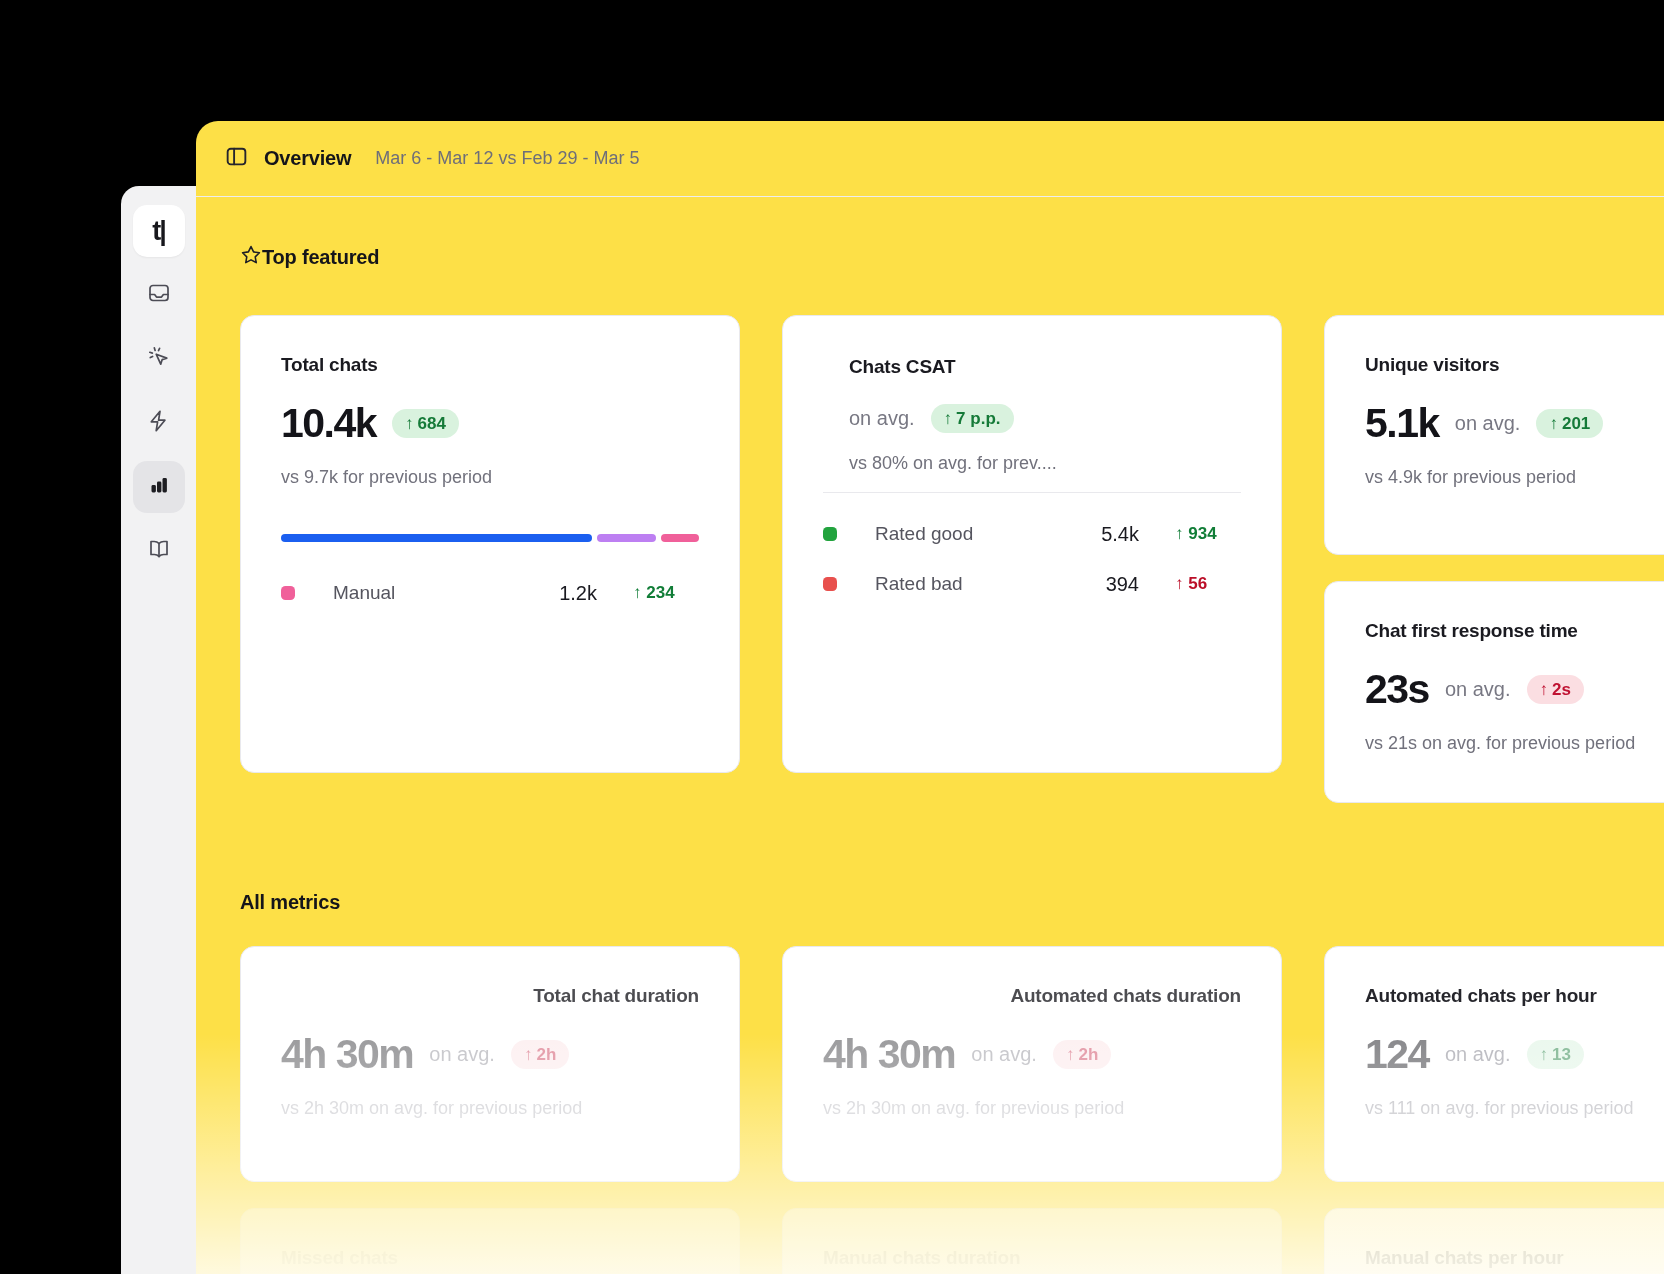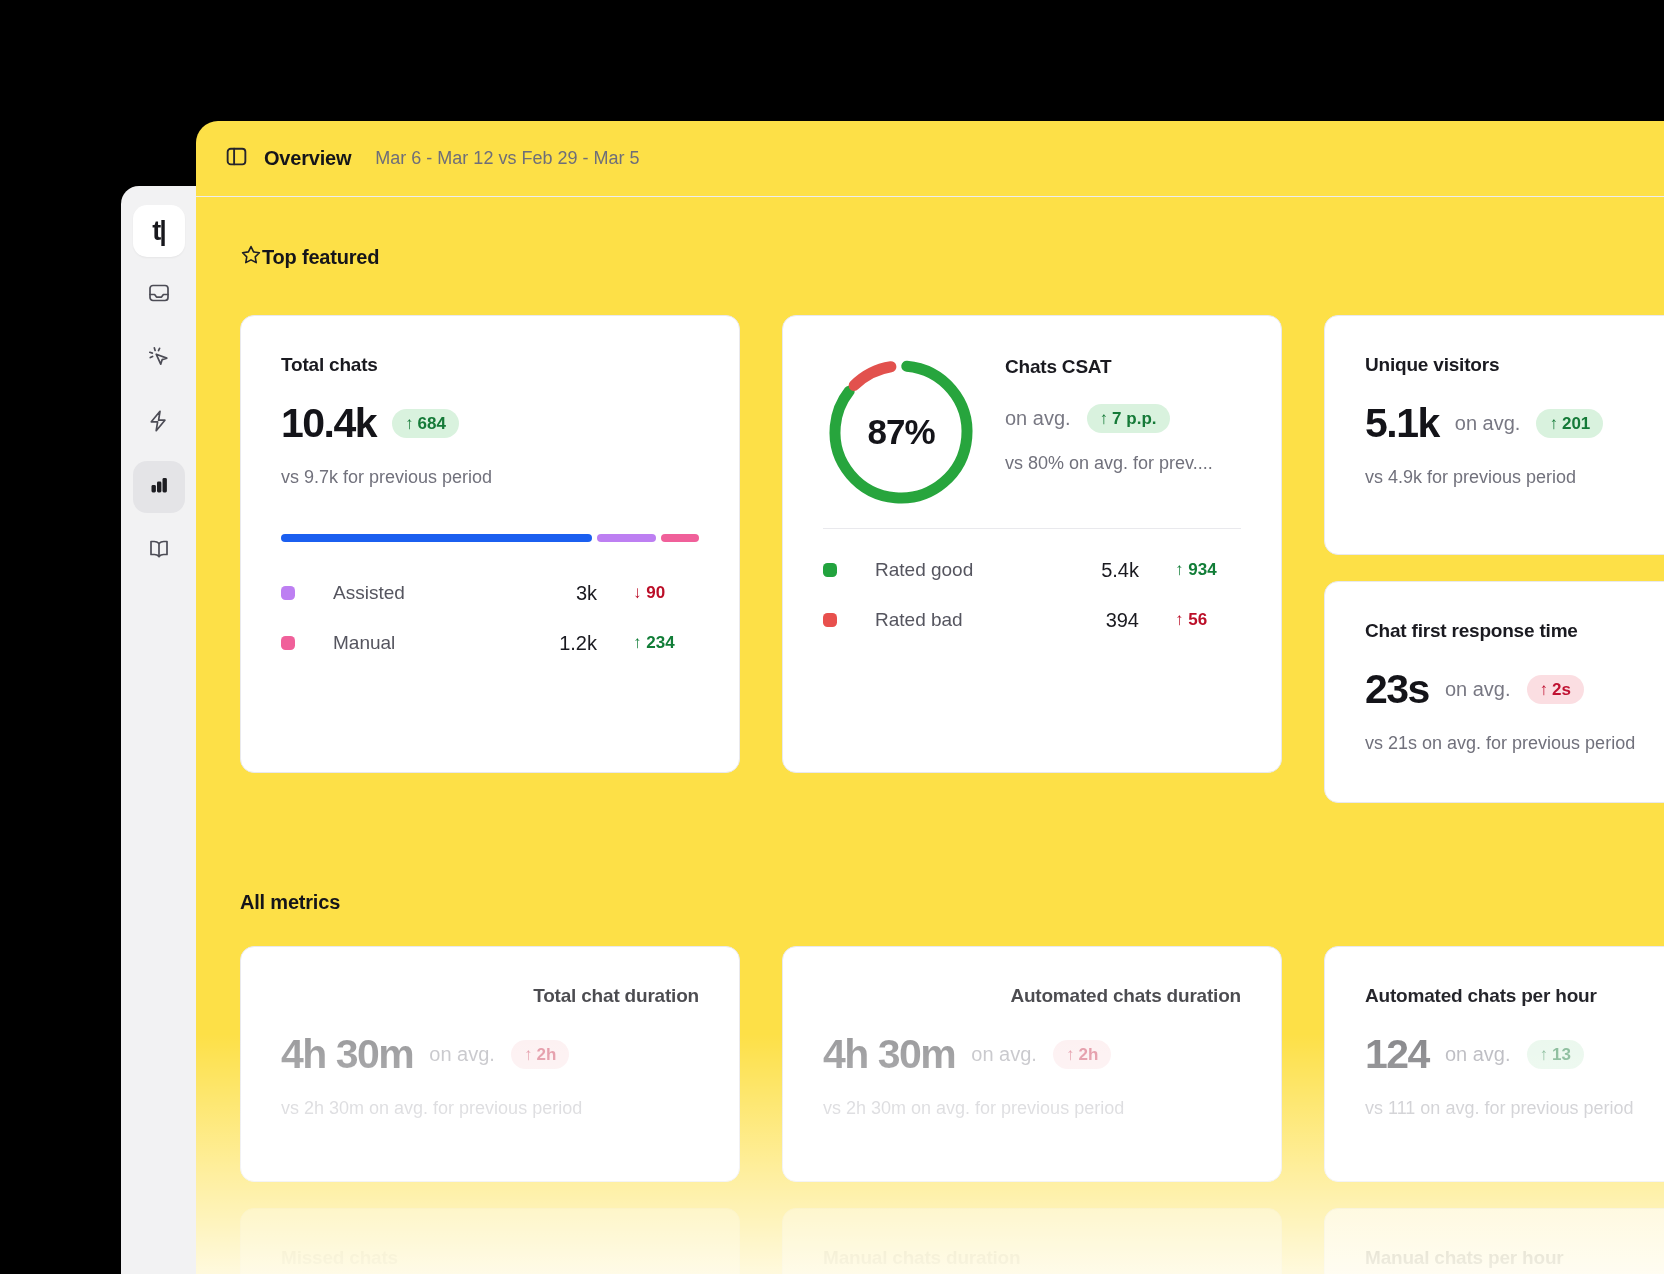--- a/index.html
+++ b/index.html
@@ -181,43 +181,30 @@
             </span>
         </div>
         <div class="card-sub">vs 9.7k for previous period</div>
         <div class="stackbar">
           <div class="seg seg1" style="background: rgb(27, 95, 240);"></div>
           <div class="seg seg2" style="background: rgb(189, 127, 242);"></div>
           <div class="seg seg3" style="background: rgb(240, 96, 154);"></div>
         </div>
         <div class="legend">
           <div class="lrow">
-            <span class="chip" style="background: rgb(189, 127, 242);"></span>
-            <span class="llabel">Assisted</span>
-            <span class="lvalue">3k</span>
-            <span class="ldelta delta--bad"><span>↓</span> <span>90</span></span>
-          </div>
-          <div class="lrow">
             <span class="chip" style="background: rgb(240, 96, 154);"></span>
             <span class="llabel">Manual</span>
             <span class="lvalue">1.2k</span>
             <span class="ldelta delta--good"><span>↑</span> <span>234</span></span>
           </div>
         </div>
       </section>
 
       <section class="card card--tall">
         <div class="csat-top">
-          <div class="donut">
-            <svg width="156" height="156" viewBox="0 0 156 156">
-              <circle cx="78" cy="78" r="66" fill="none" stroke="#27a53d" stroke-width="11" stroke-linecap="round" stroke-dasharray="348.8 414.7" transform="rotate(-85 78 78)"></circle>
-              <circle cx="78" cy="78" r="66" fill="none" stroke="#e2514d" stroke-width="11" stroke-linecap="round" stroke-dasharray="41.9 414.7" transform="rotate(224.8 78 78)"></circle>
-            </svg>
-            <div class="donut-label">87%</div>
-          </div>
           <div class="csat-right">
             <div class="card-title">Chats CSAT</div>
             <div class="value-row">
               <span class="on-avg">on avg.</span>
               <span class="badge badge--green">
                   <span>↑</span>
                   <span>7 p.p.</span>
                 </span>
             </div>
             <div class="card-sub">vs 80% on avg. for prev....</div>

